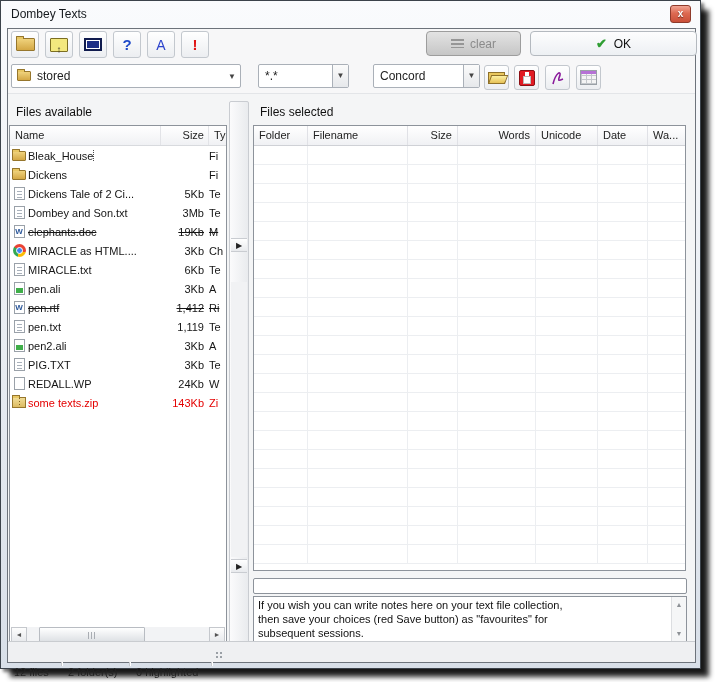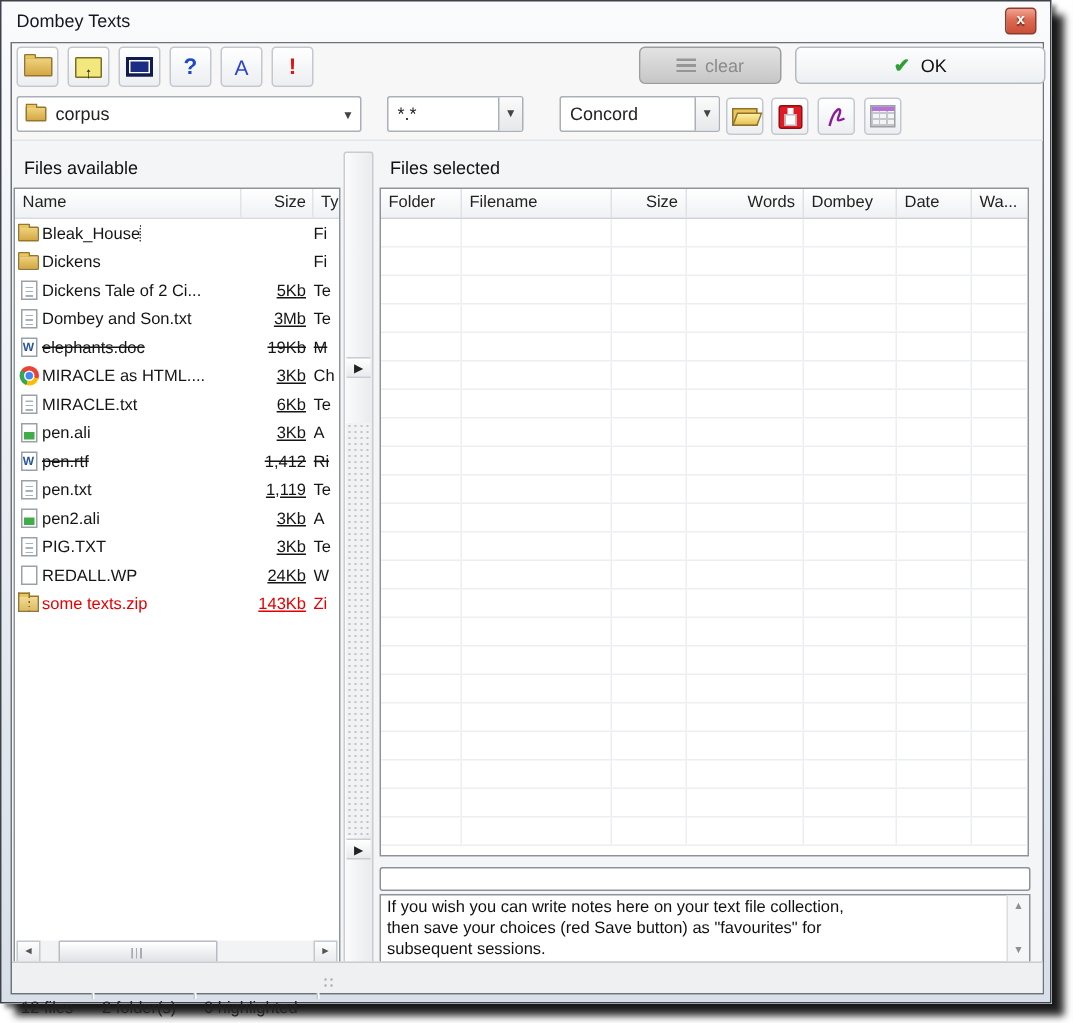--- a/index.html
+++ b/index.html
@@ -83,21 +83,21 @@
 
   
   .panel-label { position:absolute; font-size:12px; color:#111; }
   .listbox { position:absolute; border:1px solid #8d939b; background:#fff; overflow:hidden; }
   .lv-header { display:flex; height:20px; background:linear-gradient(#ffffff,#f0f1f4); border-bottom:1px solid #d8dade;
     font-size:11px; color:#222; }
   .lv-header .hcell { border-right:1px solid #e2e3e7; padding:3px 4px 0 5px; white-space:nowrap; overflow:hidden; cursor:pointer; }
   .rowline { display:flex; align-items:center; height:19px; font-size:11px; color:#151515; cursor:pointer; }
   .rowline .c-icon { width:18px; display:flex; justify-content:center; flex:none; }
   .rowline .c-name { flex:1; white-space:nowrap; overflow:hidden; padding-right:2px; }
-  .rowline .c-size { width:48px; flex:none; text-align:right; padding-right:5px;text-decoration:underline; }
+  .rowline .c-size { width:48px; flex:none; text-align:right; padding-right:5px; }
   .rowline .c-type { width:17px; flex:none; white-space:nowrap; overflow:hidden; }
   .rowline.strike .c-name, .rowline.strike .c-size, .rowline.strike .c-type { text-decoration:line-through; }
   .rowline.red { color:#e40000; }
   .rowline .focus-rect { outline:1px dotted #4a4a4a; }
 
   .hscroll { position:absolute; left:1px; right:1px; bottom:1px; height:16px; background:#f2f3f5; display:flex; }
   .hs-arrow { width:16px; height:100%; background:linear-gradient(#fdfdfd,#e7e9ec); border:1px solid #c5c8cd;
     font-size:7px; color:#555; text-align:center; line-height:14px; cursor:pointer; }
   .hs-track { flex:1; position:relative; }
   .hs-thumb { position:absolute; left:12px; top:0; width:106px; height:100%; background:linear-gradient(#ffffff,#dcdfe3);
@@ -180,21 +180,21 @@
         </div>
         <div class="ok-btn">
           <span class="check">✔</span>
           <span>OK</span>
         </div>
       </div>
 
       <div class="toolbar2">
         <div class="combo" style="left:3px; width:230px;">
           <span class="icon-folder" style="margin-left:5px;"></span>
-          <span class="val">corpus</span>
+          <span class="val">stored</span>
           <span class="arrow">▼</span>
         </div>
         <div class="combo buttoned" style="left:250px; width:91px;">
           <span class="val">*.*</span>
           <span class="arrow">▼</span>
         </div>
         <div class="combo buttoned" style="left:365px; width:107px;">
           <span class="val">Concord</span>
           <span class="arrow">▼</span>
         </div>
@@ -351,21 +351,21 @@
         <div class="split-dots"></div>
         <div class="split-arrow" style="bottom:74px;">▶</div>
       </div>
 
       <div class="listbox" style="left:245px; top:96px; width:433px; height:446px;">
         <div class="grid-header">
             <div class="hcell" style="width: 54px;">Folder</div>
             <div class="hcell" style="width: 100px;">Filename</div>
             <div class="hcell num" style="width: 50px;">Size</div>
             <div class="hcell num" style="width: 78px;">Words</div>
-            <div class="hcell" style="width: 62px;">Dombey</div>
+            <div class="hcell" style="width: 62px;">Unicode</div>
             <div class="hcell" style="width: 50px;">Date</div>
             <div class="hcell" style="width: 37px; flex: 1 1 0%; border-right: none;">Wa...</div>
           </div>
         <div class="grid-body">
             <div class="grow">
               <div class="gcell" style="width: 54px;"></div>
               <div class="gcell" style="width: 100px;"></div>
               <div class="gcell" style="width: 50px;"></div>
               <div class="gcell" style="width: 78px;"></div>
               <div class="gcell" style="width: 62px;"></div>

